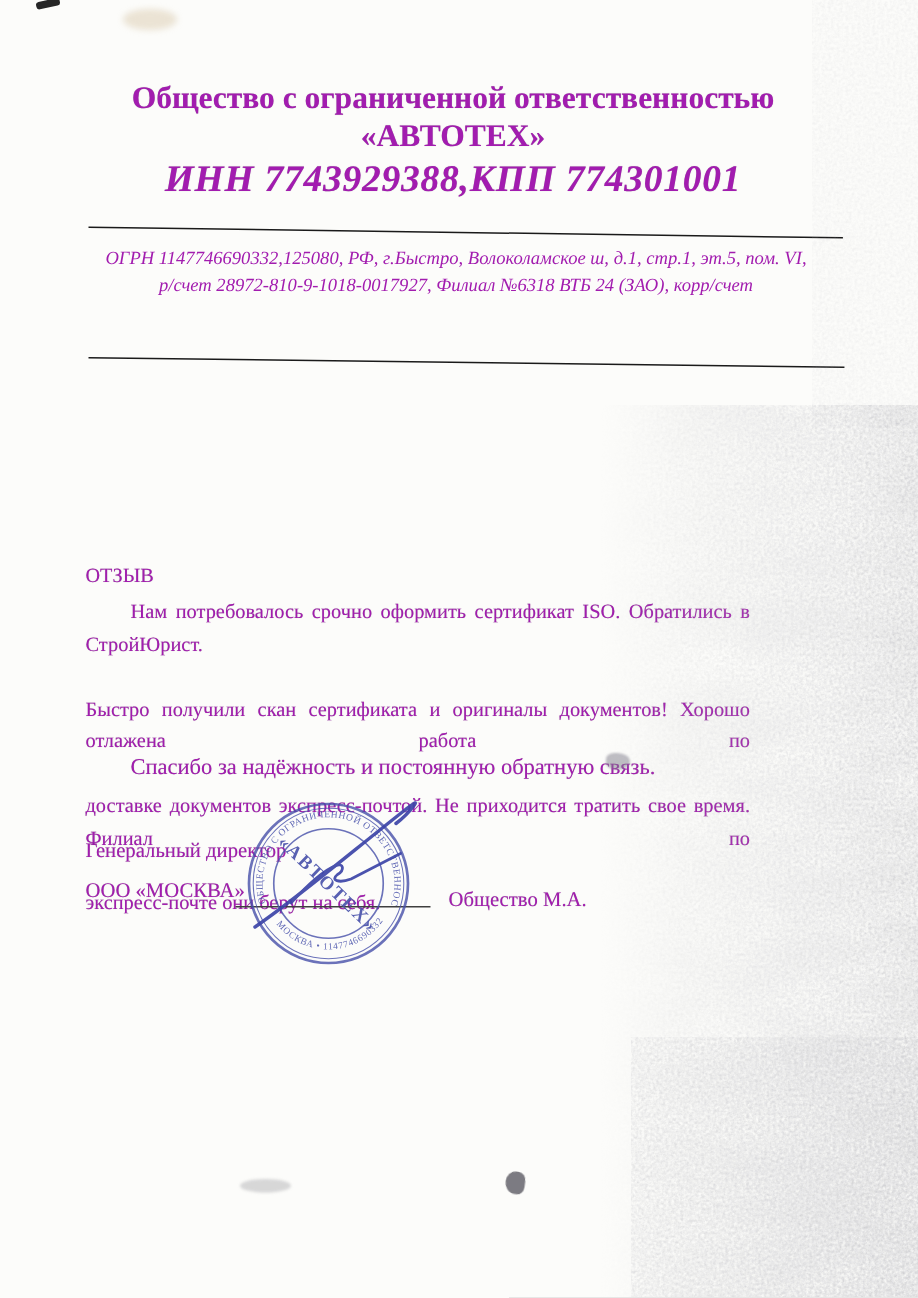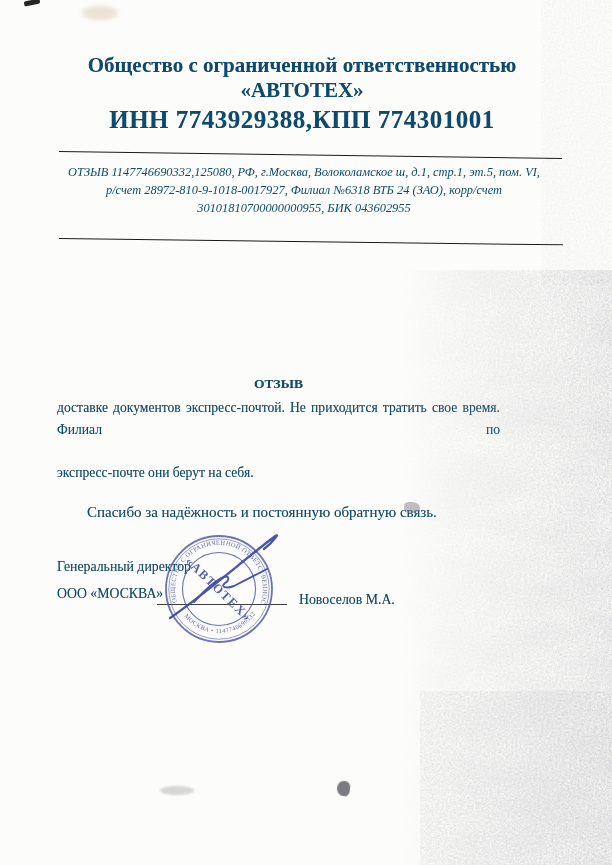--- a/index.html
+++ b/index.html
@@ -1,40 +1,40 @@
 <!DOCTYPE html>
 <html><head>
 <meta charset="utf-8">
 <style>
   html,body{margin:0;padding:0;background:#d8d8d6;}
   .page{
     position:relative;width:612px;height:865px;overflow:hidden;
     background:#fcfcfa;
     font-family:"Liberation Serif","DejaVu Serif",serif;
-    color:#0c4a6e;
+    color:#a21caf;
   }
   .abs{position:absolute;}
   .soft{text-shadow:0 0 .5px rgba(25,25,25,.35);}
 
   .header{left:0;right:8px;top:52px;text-align:center;}
   .h-org{font-size:21px;font-weight:bold;line-height:26px;}
   .h-name{font-size:21px;font-weight:bold;line-height:25px;}
-  .h-inn{font-size:25px;font-weight:bold;line-height:34px;letter-spacing:.5px;}
+  .h-inn{font-size:25px;font-weight:bold;font-style:italic;line-height:34px;letter-spacing:.5px;}
 
   .rule{height:0;border-top:1.7px solid #1a1a1a;transform-origin:left center;}
   .rule1{left:59px;top:151px;width:503px;transform:rotate(0.8deg);}
   .rule2{left:59px;top:238px;width:504px;transform:rotate(0.72deg);border-top-width:1.2px;}
 
   .details{left:30px;right:34px;top:163px;text-align:center;font-style:italic;
            font-size:12.4px;line-height:18px;}
 
   .ref{left:57px;top:302px;font-size:13px;}
   .addressee{right:62px;top:331px;font-size:13.5px;}
 
-  .title{left:57px;width:443px;top:376px;text-align:center;font-size:13.5px;font-weight:bold;}
+  .title{left:57px;width:443px;top:376px;text-align:left;font-size:13.5px;}
   .body-par{left:57px;width:443px;top:397px;font-size:13.6px;line-height:21.5px;}
   .bline{text-align:justify;}
   .jline::after{content:"";display:inline-block;width:100%;}
   .indent{text-indent:30px;}
   .closing{left:57px;width:443px;top:477px;font-size:15px;text-indent:30px;margin-top:27px;}
 
   .sig1{left:57px;top:559px;font-size:13.8px;}
   .sig2{left:57px;top:586px;font-size:13.8px;}
   .signatory{left:299px;top:592px;font-size:13.8px;}
   .sig-line{left:157px;top:604px;width:130px;height:0;border-top:1.3px solid #3f3f3f;}
@@ -62,40 +62,41 @@
 
   <div class="abs header">
     <div class="h-org soft">Общество с ограниченной ответственностью</div>
     <div class="h-name soft">«АВТОТЕХ»</div>
     <div class="h-inn soft">ИНН 7743929388,КПП 774301001</div>
   </div>
 
   <div class="abs rule rule1"></div>
 
   <div class="abs details">
-    <div>ОТЗЫВ 1147746690332,125080, РФ, г.Москва, Волоколамское ш, д.1, стр.1, эт.5, пом. VI,</div>
+    <div>ОГРН 1147746690332,125080, РФ, г.Быстро, Волоколамское ш, д.1, стр.1, эт.5, пом. VI,</div>
     <div>р/счет 28972-810-9-1018-0017927, Филиал №6318 ВТБ 24 (ЗАО), корр/счет</div>
-    <div>30101810700000000955, БИК 043602955</div>
   </div>
 
   <div class="abs rule rule2"></div>
 
 
   <div class="abs title soft">ОТЗЫВ</div>
 
   <div class="abs body-par soft">
+    <div class="bline jline indent">Нам потребовалось срочно оформить сертификат ISO. Обратились в СтройЮрист.</div>
+    <div class="bline jline">Быстро получили скан сертификата и оригиналы документов! Хорошо отлажена работа по</div>
     <div class="bline jline">доставке документов экспресс-почтой. Не приходится тратить свое время. Филиал по</div>
     <div class="bline">экспресс-почте они берут на себя.</div>
   </div>
 
   <div class="abs closing soft">Спасибо за надёжность и постоянную обратную связь.</div>
 
   <div class="abs sig1 soft">Генеральный директор</div>
   <div class="abs sig2 soft">ООО «МОСКВА»</div>
-  <div class="abs signatory soft">Новоселов М.А.</div>
+  <div class="abs signatory soft">Общество М.А.</div>
   <div class="abs sig-line"></div>
 
   <svg class="abs stamp" width="140" height="140" viewBox="0 0 140 140">
     <g fill="none" opacity="0.8" stroke="#4750aa">
       <circle cx="70" cy="70" r="53" stroke-width="1.8"></circle>
       <circle cx="70" cy="70" r="50.2" stroke-width="0.7"></circle>
       <circle cx="70" cy="70" r="36.5" stroke-width="1.1"></circle>
     </g>
     <defs>
       <path id="arcTop" d="M 28.7 85 A 44 44 0 1 1 111.3 85"></path>

